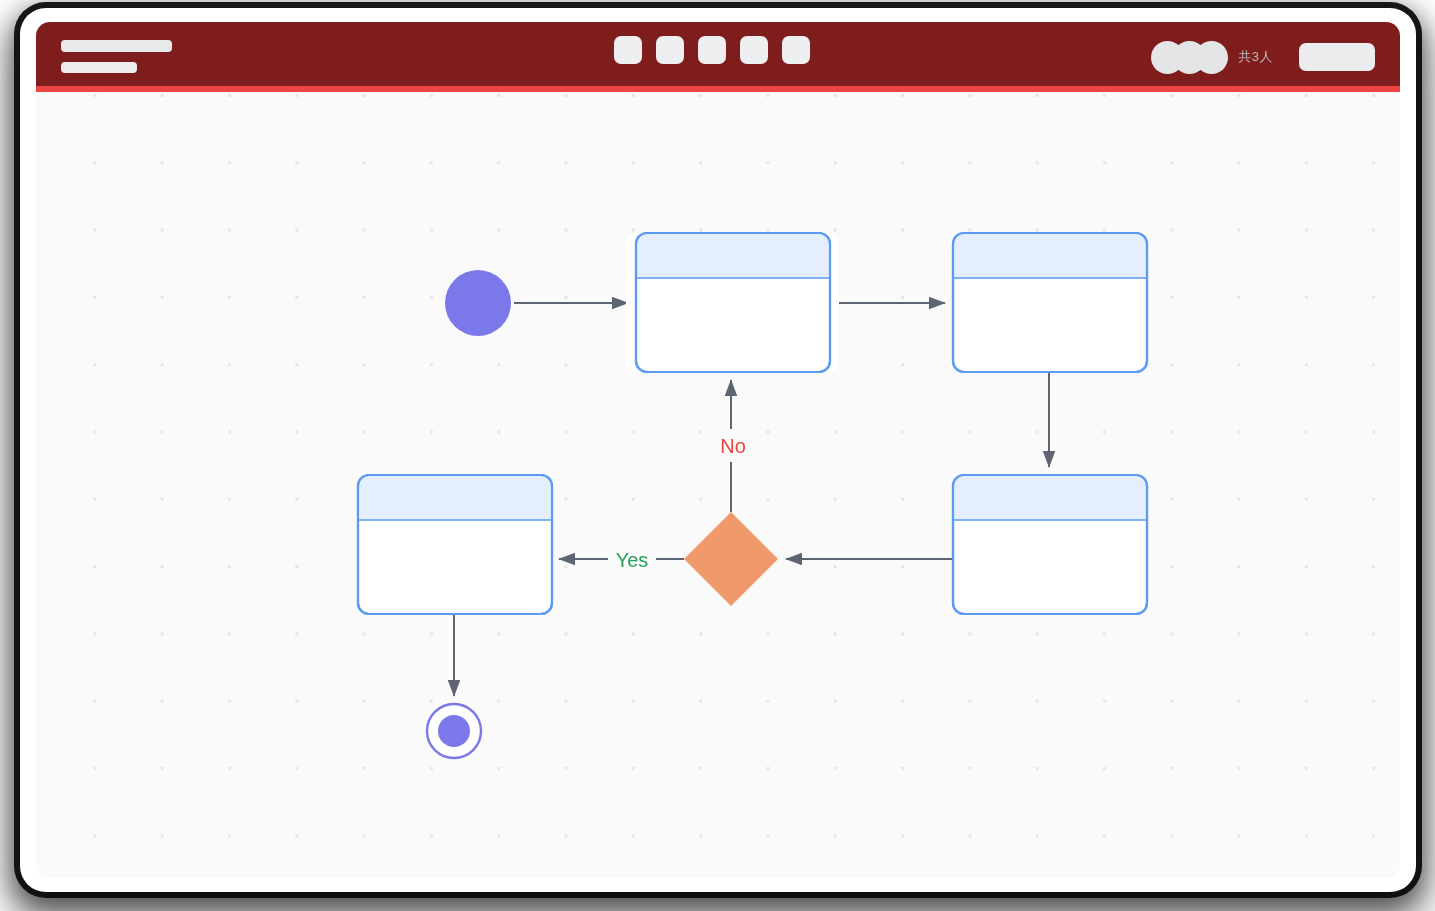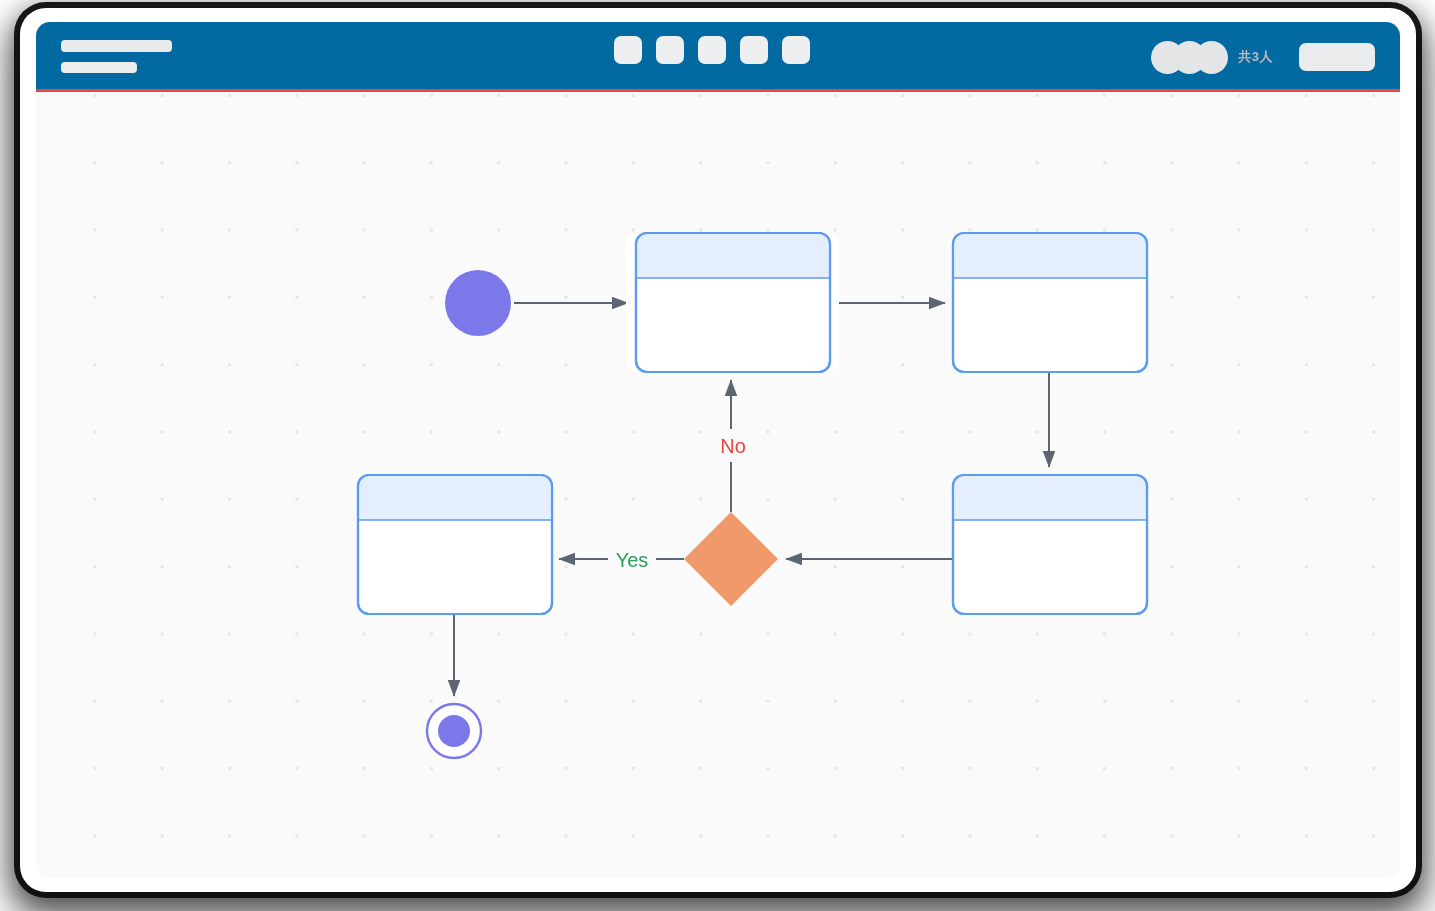--- a/index.html
+++ b/index.html
@@ -38,23 +38,22 @@
     border-radius: 14px;
     background: #fafafa;
     overflow: hidden;
   }
 
   
   #top-bar {
     position: absolute;
     left: 0; top: 0;
     width: 100%; height: 70px;
-    background: #0369a1;
-    border-bottom: 3px solid #ef4444;
-    font-weight: bold;
+    background: #7f1d1d;
+    border-bottom: 6px solid #ef4444;
   }
   .skeleton {
     background: #e9eaec;
     border-radius: 4px;
     filter: blur(0.7px);
   }
   #doc-title-placeholder {
     position: absolute;
     left: 25px; top: 18px;
     width: 111px; height: 12px;

